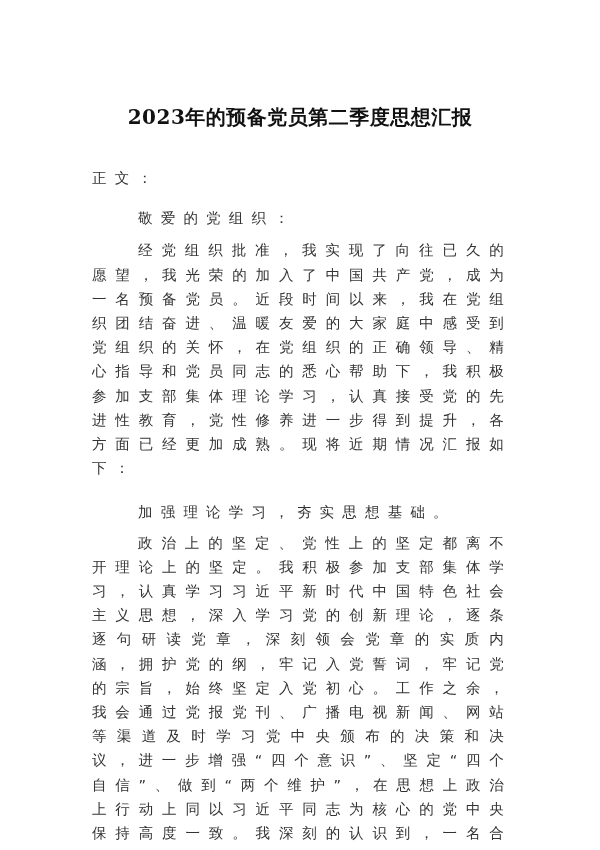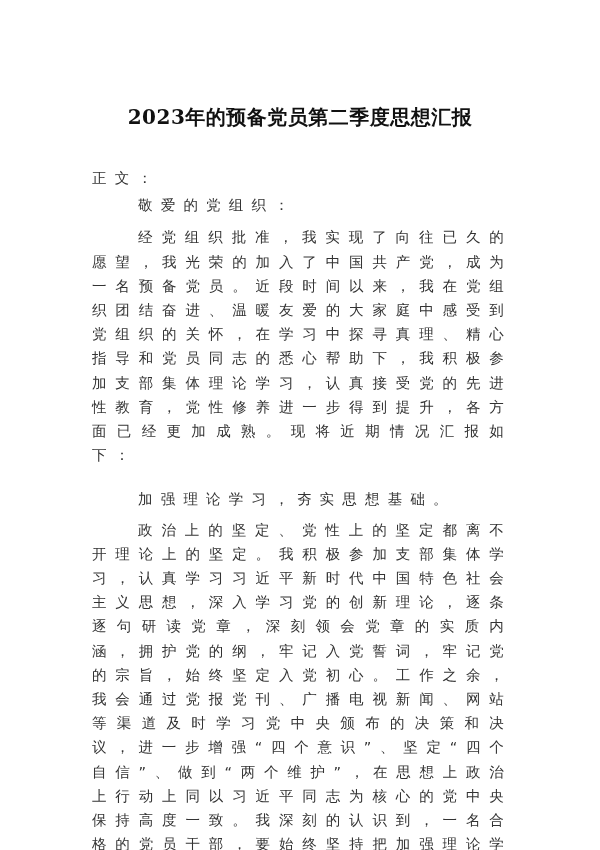--- a/index.html
+++ b/index.html
@@ -11,31 +11,31 @@
     font-weight: bold; font-size: 20px; color: #111; letter-spacing: 0.5px;
   }
   .body {
     position: absolute; left: 92px; top: 166px; width: 420px;
     font-family: "DejaVu Sans", "Liberation Sans", sans-serif;
     font-size: 14.5px; color: #333; line-height: 24.2px;
     letter-spacing: 8.2px;
   }
   .body p { margin: 0; text-align: justify; }
   .body p.indent { text-indent: 46px; }
-  .body p.label { margin-bottom: 3px; }
+  .body p.label { margin-bottom: 16px; }
   .body p.salutation { margin-bottom: 8px; }
   .body p.heading { margin: 20px 0 6px 0; }
 </style>
 </head>
 <body>
 
 <div class="page">
   <div class="title">2023年的预备党员第二季度思想汇报</div>
 
   <div class="body">
     <p class="label">正文：</p>
     <p class="indent salutation">敬爱的党组织：</p>
-    <p class="indent">经党组织批准，我实现了向往已久的愿望，我光荣的加入了中国共产党，成为一名预备党员。近段时间以来，我在党组织团结奋进、温暖友爱的大家庭中感受到党组织的关怀，在学习中探寻真理、精心指导和党员同志的悉心帮助下，我积极参加支部集体理论学习，认真接受党的先进性教育，党性修养进一步得到提升，各方面已经更加成熟。现将近期情况汇报如下：</p>
+    <p class="indent">经党组织批准，我实现了向往已久的愿望，我光荣的加入了中国共产党，成为一名预备党员。近段时间以来，我在党组织团结奋进、温暖友爱的大家庭中感受到党组织的关怀，在党组织的正确领导、精心指导和党员同志的悉心帮助下，我积极参加支部集体理论学习，认真接受党的先进性教育，党性修养进一步得到提升，各方面已经更加成熟。现将近期情况汇报如下：</p>
     <p class="indent heading">加强理论学习，夯实思想基础。</p>
     <p class="indent">政治上的坚定、党性上的坚定都离不开理论上的坚定。我积极参加支部集体学习，认真学习习近平新时代中国特色社会主义思想，深入学习党的创新理论，逐条逐句研读党章，深刻领会党章的实质内涵，拥护党的纲，牢记入党誓词，牢记党的宗旨，始终坚定入党初心。工作之余，我会通过党报党刊、广播电视新闻、网站等渠道及时学习党中央颁布的决策和决议，进一步增强“四个意识”、坚定“四个自信”、做到“两个维护”，在思想上政治上行动上同以习近平同志为核心的党中央保持高度一致。我深刻的认识到，一名合格的党员干部，要始终坚持把加强理论学习摆在首位，把学习当作一种政治责任、一种精神追求、一种生活态度；要做到自觉学习、主动学习，把学习理念内化为一种激情，外化为一种习惯；要持之以恒、融会贯通、学以致用，在学习中探寻真理、在实践中检验真理。</p>
 
   </div>
 </div>
 
 </body></html>

